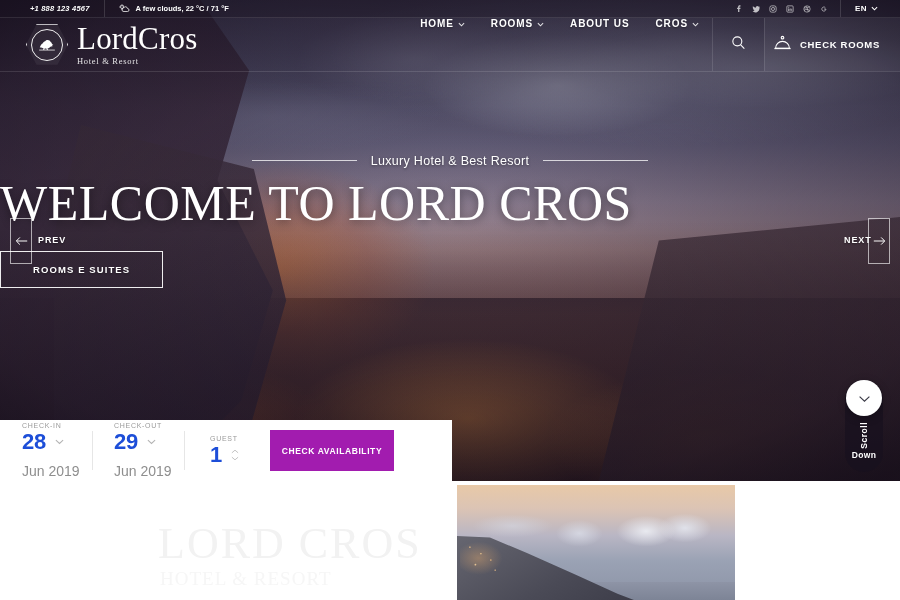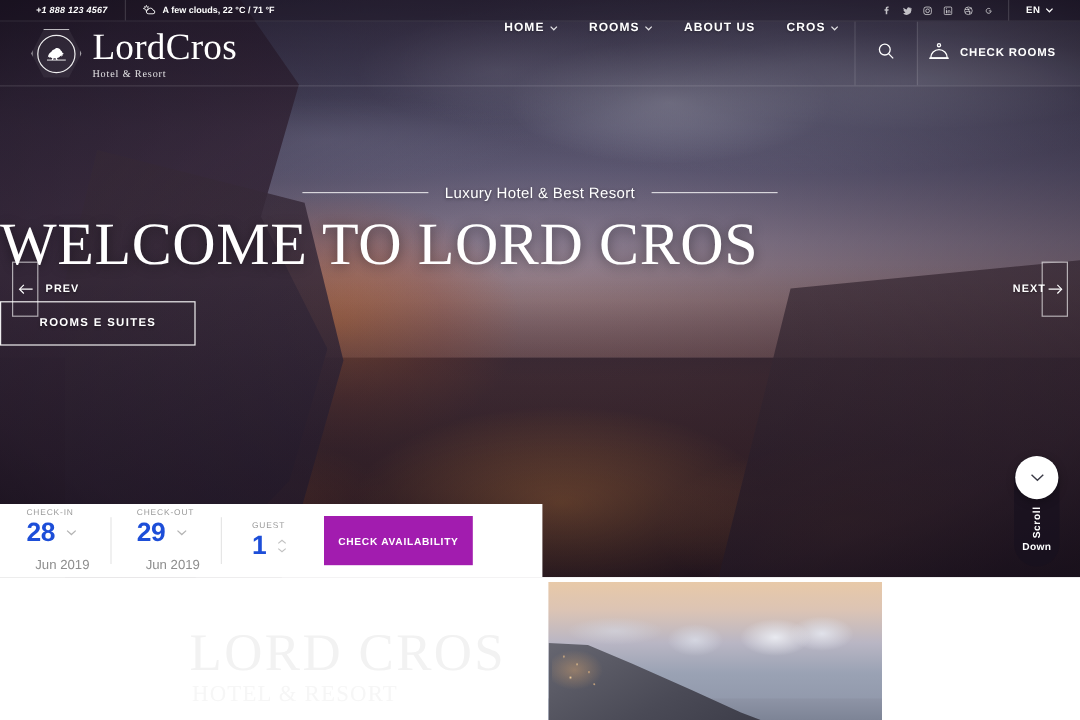--- a/index.html
+++ b/index.html
@@ -268,21 +268,21 @@
   }
   .bk-label {
     font-size:7px; color:#9a9a9a; letter-spacing:.7px; font-weight:normal;
     margin-bottom:1px; white-space:nowrap;
   }
   .bk-value-row { display:flex; align-items:center; gap:9px; }
   .bk-num {
     font-size:22px; font-weight:bold; color:#1d4ed8; line-height:1.05;
     letter-spacing:-.3px;
   }
-  .bk-month { font-size:11px; color:#8e8e8e; margin-top:10px; white-space:nowrap;text-align:center; }
+  .bk-month { font-size:14px; color:#8e8e8e; margin-top:10px; white-space:nowrap; }
   .bk-caret { color:#b4b4b4; display:flex; }
   .bk-stepper { display:flex; flex-direction:column; gap:2px; color:#c2c2c2; }
   .bk-guest { padding-left:26px; min-width:86px; }
   .bk-btn {
     margin-left:auto;
     width:124px; align-self:stretch;
     margin:10px 8px 10px 0;
     background:#a21caf;
     color:#fff; font-size:8.5px; font-weight:bold; letter-spacing:.6px;
     display:flex; align-items:center; justify-content:center;

